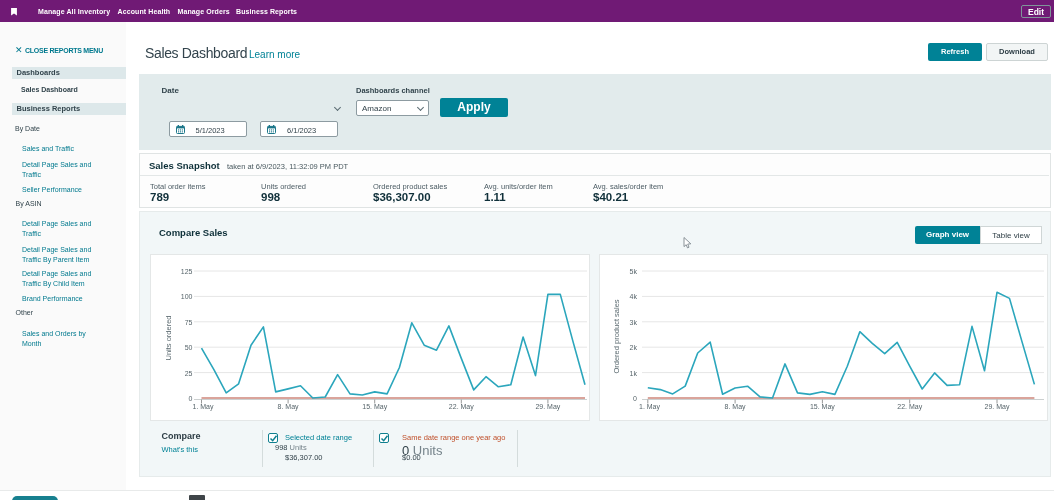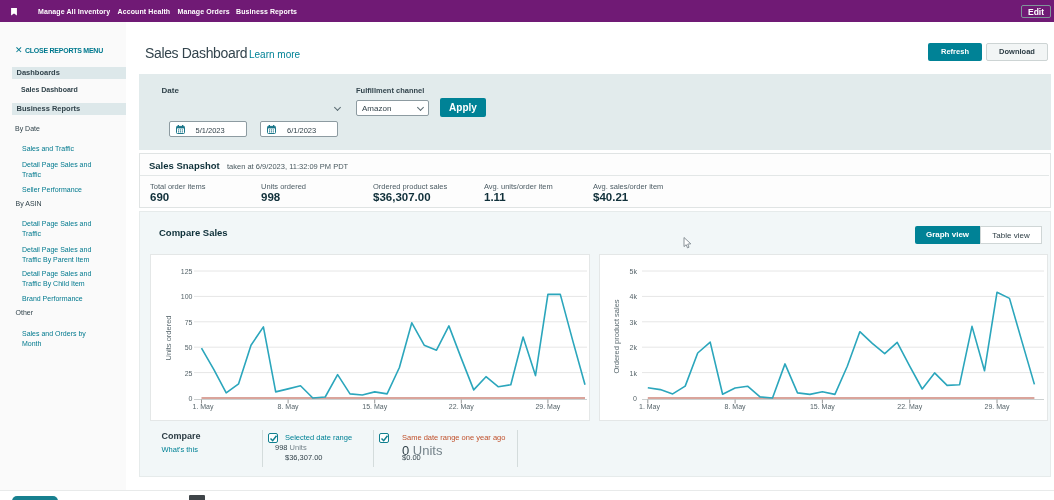--- a/index.html
+++ b/index.html
@@ -78,24 +78,24 @@
 </div>
 
 <div class="abs" style="left:145px;top:45px;font-size:14px;letter-spacing:-0.35px;color:#33444d;">Sales Dashboard</div>
 <div class="abs" style="left:249px;top:49px;font-size:10px;color:#008296;">Learn more</div>
 <div class="tealbtn" style="left:928px;top:43px;width:54px;height:18px;font-size:7.5px;line-height:18px;">Refresh</div>
 <div class="abs" style="left:986px;top:43px;width:62px;height:18px;background:#f2f5f5;border:1px solid #cdd4d4;border-radius:2px;color:#2c3c44;font-size:7.5px;font-weight:bold;text-align:center;line-height:16px;">Download</div>
 
 <div id="fpanel">
   <div class="abs" style="left:22.5px;top:12px;font-size:8px;font-weight:bold;color:#32444c;">Date</div>
   <div class="chev" style="left:196px;top:31px;"></div>
-  <div class="abs" style="left:217px;top:12px;font-size:7.5px;font-weight:bold;color:#32444c;">Fulfillment channel</div>
+  <div class="abs" style="left:217px;top:12px;font-size:7.5px;font-weight:bold;color:#32444c;">Dashboards channel</div>
   <div class="sel" style="left:217px;top:25.5px;width:73px;height:16.5px;line-height:16px;padding-left:5px;">Amazon</div>
   <div class="chev" style="left:279px;top:31px;"></div>
-  <div class="tealbtn" style="left:301px;top:24px;width:46px;height:19px;font-size:10px;line-height:19px;">Apply</div>
+  <div class="tealbtn" style="left:301px;top:24px;width:68px;height:19px;font-size:12px;line-height:19px;">Apply</div>
   <div class="dinput" style="left:29.5px;top:47px;">
     <svg class="abs" style="left:6px;top:3px" width="9" height="9" viewBox="0 0 9 9">
       <rect x="0.5" y="1.4" width="8" height="7.1" rx="1" fill="#fff" stroke="#1b7689" stroke-width="1"></rect>
       <rect x="0.5" y="1.4" width="8" height="2" fill="#1b7689"></rect>
       <rect x="1.7" y="0" width="1.3" height="1.8" fill="#1b7689"></rect>
       <rect x="6" y="0" width="1.3" height="1.8" fill="#1b7689"></rect>
       <g fill="#1b7689">
         <rect x="2" y="4.4" width="1.1" height="1.1"></rect>
           <rect x="3.9" y="4.4" width="1.1" height="1.1"></rect>
           <rect x="5.8" y="4.4" width="1.1" height="1.1"></rect>
@@ -123,21 +123,21 @@
     </svg>
     <span class="abs" style="left:26px;top:4px;font-size:7.5px;color:#33434b;">6/1/2023</span>
   </div>
 </div>
 
 <div id="snapbox">
   <div class="abs" style="left:9px;top:6px;font-size:9.5px;font-weight:bold;color:#0d2f38;">Sales Snapshot</div>
   <div class="abs" style="left:87px;top:8px;font-size:7.5px;color:#49595f;">taken at 6/9/2023, 11:32:09 PM PDT</div>
   <div class="abs" style="left:0;top:21px;width:909px;height:1px;background:#e3e7e7;"></div>
   <div class="statlab" style="left:10px;">Total order items</div>
-  <div class="statval" style="left:10px;">690</div>
+  <div class="statval" style="left:10px;">789</div>
   <div class="statlab" style="left:121px;">Units ordered</div>
   <div class="statval" style="left:121px;">998</div>
   <div class="statlab" style="left:233px;">Ordered product sales</div>
   <div class="statval" style="left:233px;">$36,307.00</div>
   <div class="statlab" style="left:344px;">Avg. units/order item</div>
   <div class="statval" style="left:344px;">1.11</div>
   <div class="statlab" style="left:453px;">Avg. sales/order item</div>
   <div class="statval" style="left:453px;">$40.21</div>
 </div>
 

